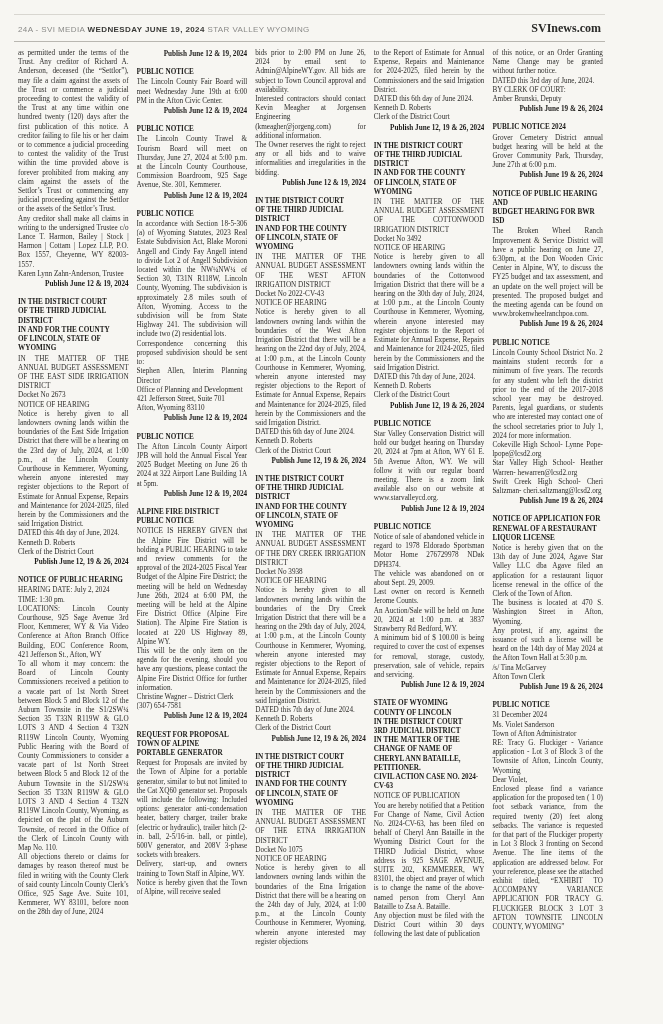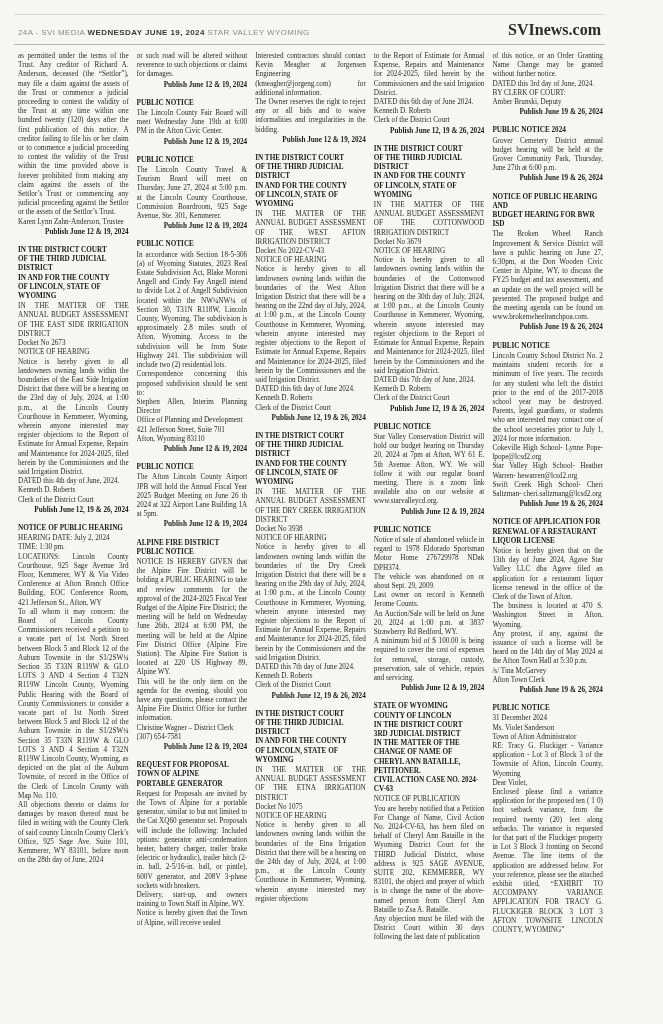--- a/index.html
+++ b/index.html
@@ -15,21 +15,21 @@
     display:flex;justify-content:space-between;align-items:baseline;
     font-family:"Liberation Sans","DejaVu Sans",sans-serif;
     font-size:8px;letter-spacing:.4px;color:#8a8a88;
     padding:6px 4px 5px 4px;
     border-top:1px solid #d8d6d0;
     border-bottom:1px solid #b9b7b1;
   }
   .masthead .left b{color:#3a3a38;font-weight:bold;}
   .masthead .site{
     font-family:"Liberation Serif","DejaVu Serif",serif;
-    font-size:16px;font-weight:bold;color:#2b2b29;letter-spacing:0;
+    font-size:12px;font-weight:bold;color:#2b2b29;letter-spacing:0;
   }
   .columns{
     display:flex;gap:8px;
     padding:7px 2px 0 4px;
     height:978px;overflow:hidden;
   }
   .col{
     flex:1 1 0;min-width:0;overflow:hidden;
     font-size:7.2px;line-height:9.2px;color:#2e2d2b;
   }
@@ -53,20 +53,21 @@
       <span>24A - SVI MEDIA</span>
       <b>WEDNESDAY JUNE 19, 2024</b>
       <span>STAR VALLEY WYOMING</span>
     </div>
     <div class="site">SVInews.com</div>
   </div>
 
   <div class="columns">
       <section class="col">
         <div class="blk body">as permitted under the terms of the Trust. Any creditor of Richard A. Anderson, deceased (the “Settlor”), may file a claim against the assets of the Trust or commence a judicial proceeding to contest the validity of the Trust at any time within one hundred twenty (120) days after the first publication of this notice. A creditor failing to file his or her claim or to commence a judicial proceeding to contest the validity of the Trust within the time provided above is forever prohibited from making any claim against the assets of the Settlor’s Trust or commencing any judicial proceeding against the Settlor or the assets of the Settlor’s Trust.</div>
+        <div class="blk body">Any creditor shall make all claims in writing to the undersigned Trustee c/o Lance T. Harmon, Bailey | Stock | Harmon | Cottam | Lopez LLP, P.O. Box 1557, Cheyenne, WY 82003-1557.</div>
         <div class="blk body">Karen Lynn Zahn-Anderson, Trustee</div>
         <div class="blk publish">Publish June 12 &amp; 19, 2024</div>
         <div class="blk heading">IN THE DISTRICT COURT
 OF THE THIRD JUDICIAL
 DISTRICT
 IN AND FOR THE COUNTY
 OF LINCOLN, STATE OF
 WYOMING</div>
         <div class="blk body">IN THE MATTER OF THE ANNUAL BUDGET ASSESSMENT OF THE EAST SIDE IRRIGATION DISTRICT</div>
         <div class="blk body">Docket No 2673</div>
@@ -77,21 +78,20 @@
         <div class="blk body">Clerk of the District Court</div>
         <div class="blk publish">Publish June 12, 19 &amp; 26, 2024</div>
         <div class="blk heading">NOTICE OF PUBLIC HEARING</div>
         <div class="blk body">HEARING DATE: July 2, 2024</div>
         <div class="blk body">TIME: 1:30 pm.</div>
         <div class="blk body">LOCATIONS: Lincoln County Courthouse, 925 Sage Avenue 3rd Floor, Kemmerer, WY &amp; Via Video Conference at Afton Branch Office Building, EOC Conference Room, 421 Jefferson St., Afton, WY</div>
         <div class="blk body">To all whom it may concern: the Board of Lincoln County Commissioners received a petition to a vacate part of 1st North Street between Block 5 and Block 12 of the Auburn Townsite in the S1/2SW¼ Section 35 T33N R119W &amp; GLO LOTS 3 AND 4 Section 4 T32N R119W Lincoln County, Wyoming Public Hearing with the Board of County Commissioners to consider a vacate part of 1st North Street between Block 5 and Block 12 of the Auburn Townsite in the S1/2SW¼ Section 35 T33N R119W &amp; GLO LOTS 3 AND 4 Section 4 T32N R119W Lincoln County, Wyoming, as depicted on the plat of the Auburn Townsite, of record in the Office of the Clerk of Lincoln County with Map No. 110.</div>
         <div class="blk body">All objections thereto or claims for damages by reason thereof must be filed in writing with the County Clerk of said county Lincoln County Clerk’s Office, 925 Sage Ave. Suite 101, Kemmerer, WY 83101, before noon on the 28th day of June, 2024</div>
       </section>
       <section class="col">
-        <div class="blk body">or such road will be altered without reverence to such objections or claims for damages.</div>
         <div class="blk publish">Publish June 12 &amp; 19, 2024</div>
         <div class="blk heading">PUBLIC NOTICE</div>
         <div class="blk body">The Lincoln County Fair Board will meet Wednesday June 19th at 6:00 PM in the Afton Civic Center.</div>
         <div class="blk publish">Publish June 12 &amp; 19, 2024</div>
         <div class="blk heading">PUBLIC NOTICE</div>
         <div class="blk body">The Lincoln County Travel &amp; Tourism Board will meet on Thursday, June 27, 2024 at 5:00 p.m. at the Lincoln County Courthouse, Commission Boardroom, 925 Sage Avenue, Ste. 301, Kemmerer.</div>
         <div class="blk publish">Publish June 12 &amp; 19, 2024</div>
         <div class="blk heading">PUBLIC NOTICE</div>
         <div class="blk body">In accordance with Section 18-5-306 (a) of Wyoming Statutes, 2023 Real Estate Subdivision Act, Blake Moroni Angell and Cindy Fay Angell intend to divide Lot 2 of Angell Subdivision located within the NW¼NW¼ of Section 30, T31N R118W, Lincoln County, Wyoming. The subdivision is approximately 2.8 miles south of Afton, Wyoming. Access to the subdivision will be from State Highway 241. The subdivision will include two (2) residential lots.</div>
         <div class="blk body">Correspondence concerning this proposed subdivision should be sent to:</div>
@@ -111,20 +111,21 @@
         <div class="blk body">(307) 654-7581</div>
         <div class="blk publish">Publish June 12 &amp; 19, 2024</div>
         <div class="blk heading">REQUEST FOR PROPOSAL
 TOWN OF ALPINE
 PORTABLE GENERATOR</div>
         <div class="blk body">Request for Proposals are invited by the Town of Alpine for a portable generator, similar to but not limited to the Cat XQ60 generator set. Proposals will include the following: Included options: generator anti-condensation heater, battery charger, trailer brake (electric or hydraulic), trailer hitch (2-in. ball, 2-5/16-in. ball, or pintle), 600V generator, and 208V 3-phase sockets with breakers.</div>
         <div class="blk body">Delivery, start-up, and owners training to Town Staff in Alpine, WY.</div>
         <div class="blk body">Notice is hereby given that the Town of Alpine, will receive sealed</div>
       </section>
       <section class="col">
+        <div class="blk body">bids prior to 2:00 PM on June 26, 2024 by email sent to Admin@AlpineWY.gov. All bids are subject to Town Council approval and availability.</div>
         <div class="blk body">Interested contractors should contact Kevin Meagher at Jorgensen Engineering (kmeagher@jorgeng.com) for additional information.</div>
         <div class="blk body">The Owner reserves the right to reject any or all bids and to waive informalities and irregularities in the bidding.</div>
         <div class="blk publish">Publish June 12 &amp; 19, 2024</div>
         <div class="blk heading">IN THE DISTRICT COURT
 OF THE THIRD JUDICIAL
 DISTRICT
 IN AND FOR THE COUNTY
 OF LINCOLN, STATE OF
 WYOMING</div>
         <div class="blk body">IN THE MATTER OF THE ANNUAL BUDGET ASSESSMENT OF THE WEST AFTON IRRIGATION DISTRICT</div>
@@ -166,21 +167,21 @@
         <div class="blk body">Kenneth D. Roberts</div>
         <div class="blk body">Clerk of the District Court</div>
         <div class="blk publish">Publish June 12, 19 &amp; 26, 2024</div>
         <div class="blk heading">IN THE DISTRICT COURT
 OF THE THIRD JUDICIAL
 DISTRICT
 IN AND FOR THE COUNTY
 OF LINCOLN, STATE OF
 WYOMING</div>
         <div class="blk body">IN THE MATTER OF THE ANNUAL BUDGET ASSESSMENT OF THE COTTONWOOD IRRIGATION DISTRICT</div>
-        <div class="blk body">Docket No 3679</div>
+        <div class="blk body">Docket No 3492</div>
         <div class="blk body">NOTICE OF HEARING</div>
         <div class="blk body">Notice is hereby given to all landowners owning lands within the boundaries of the Cottonwood Irrigation District that there will be a hearing on the 30th day of July, 2024, at 1:00 p.m., at the Lincoln County Courthouse in Kemmerer, Wyoming, wherein anyone interested may register objections to the Report of Estimate for Annual Expense, Repairs and Maintenance for 2024-2025, filed herein by the Commissioners and the said Irrigation District.</div>
         <div class="blk body">DATED this 7th day of June, 2024.</div>
         <div class="blk body">Kenneth D. Roberts</div>
         <div class="blk body">Clerk of the District Court</div>
         <div class="blk publish">Publish June 12, 19 &amp; 26, 2024</div>
         <div class="blk heading">PUBLIC NOTICE</div>
         <div class="blk body">Star Valley Conservation District will hold our budget hearing on Thursday 20, 2024 at 7pm at Afton, WY 61  E. 5th Avenue Afton, WY. We will follow it with our regular board meeting. There is a zoom link available also on our website at www.starvalleycd.org.</div>
         <div class="blk publish">Publish June 12 &amp; 19, 2024</div>
         <div class="blk heading">PUBLIC NOTICE</div>

